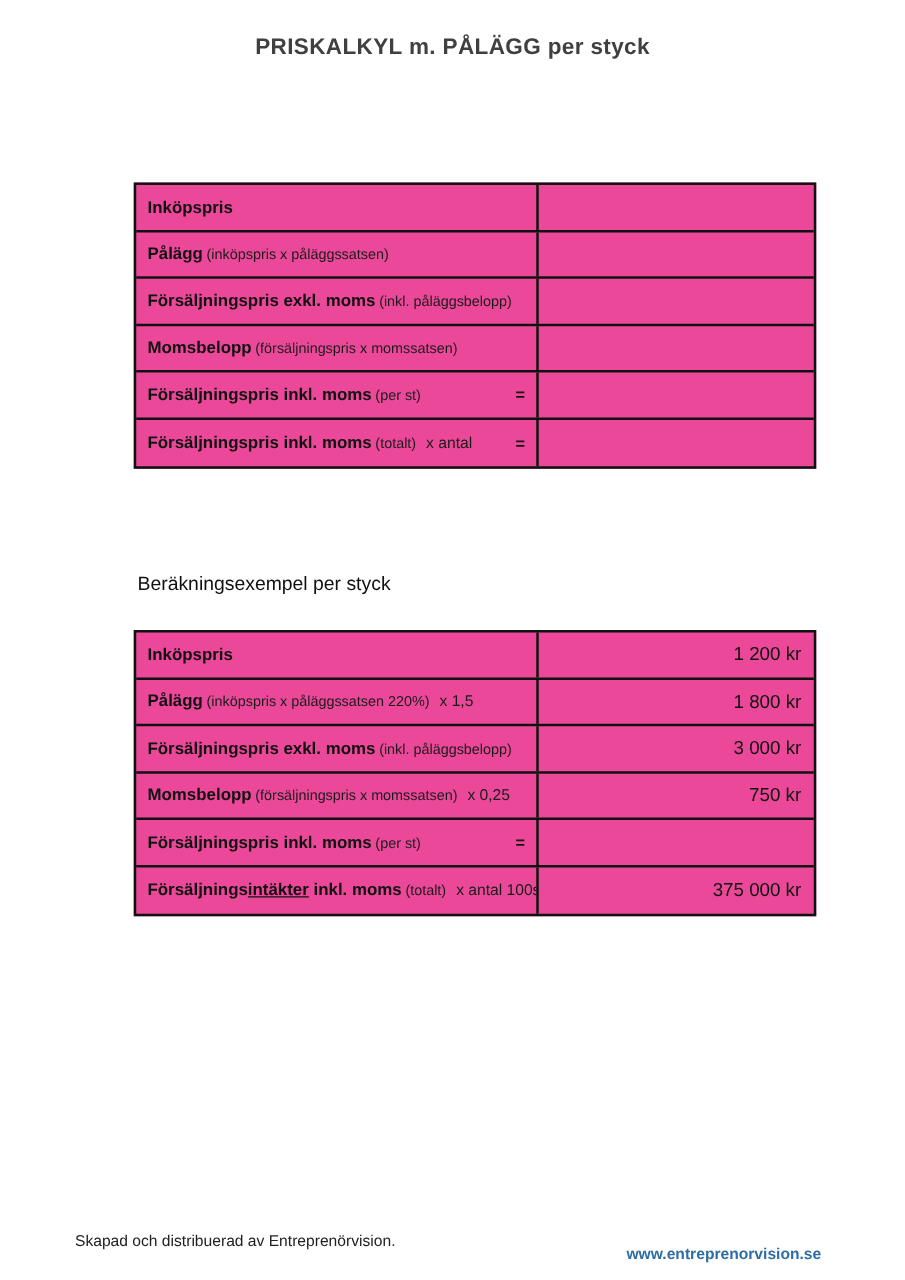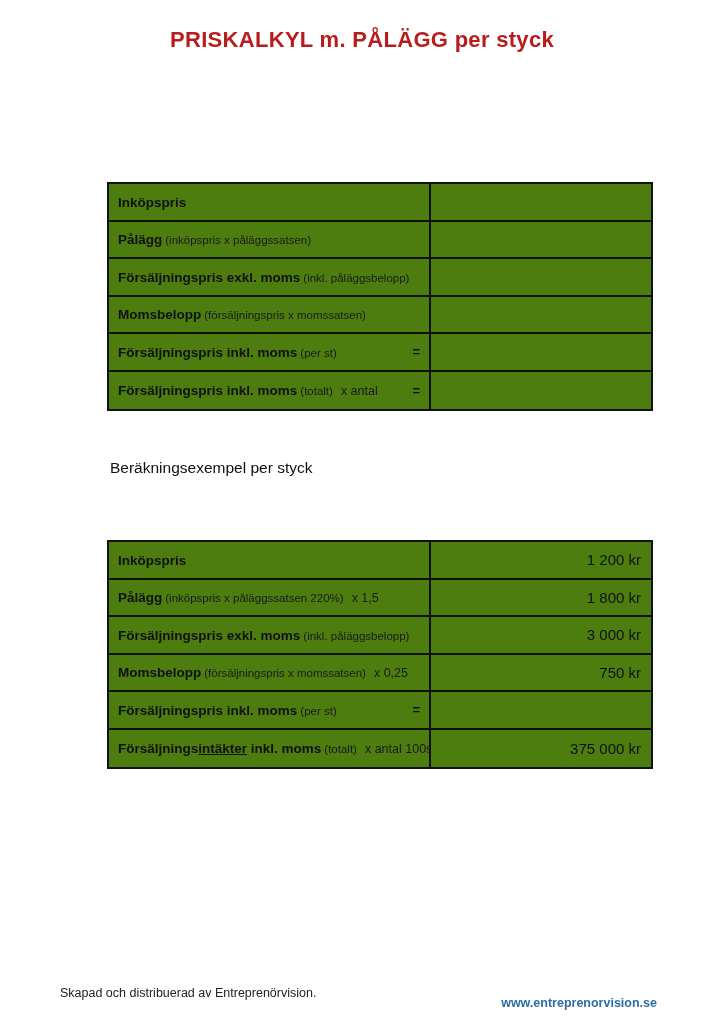--- a/index.html
+++ b/index.html
@@ -8,33 +8,32 @@
     background: #ffffff;
     font-family: "Liberation Sans", sans-serif;
     color: #111111;
     position: relative;
     overflow: hidden;
   }
   .page-title {
     position: absolute;
     top: 27px; left: 0; right: 0;
     text-align: center;
-    font-size: 22px;
+    font-size: 18px;
     font-weight: 700;
     letter-spacing: 0.3px;
-    color: #b91c1c;
+    color: #404040;
   }
   .calc-table {
     position: absolute;
     left: 107px;
     width: 546px;
     border: 2px solid #111111;
     box-sizing: border-box;
-    background: #4d7c0f;
-    margin-top: 36px;
+    background: #ec4899;
   }
   #worksheet-table { top: 146px; }
   #example-table  { top: 504px; }
   .trow {
     display: flex;
     height: 37.5px;
     box-sizing: border-box;
     border-bottom: 2px solid #111111;
     align-items: stretch;
   }

